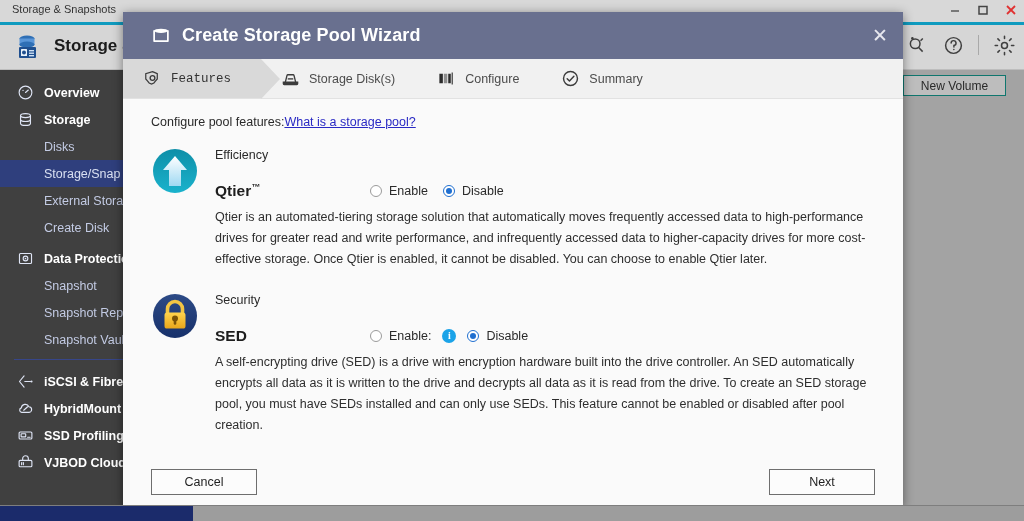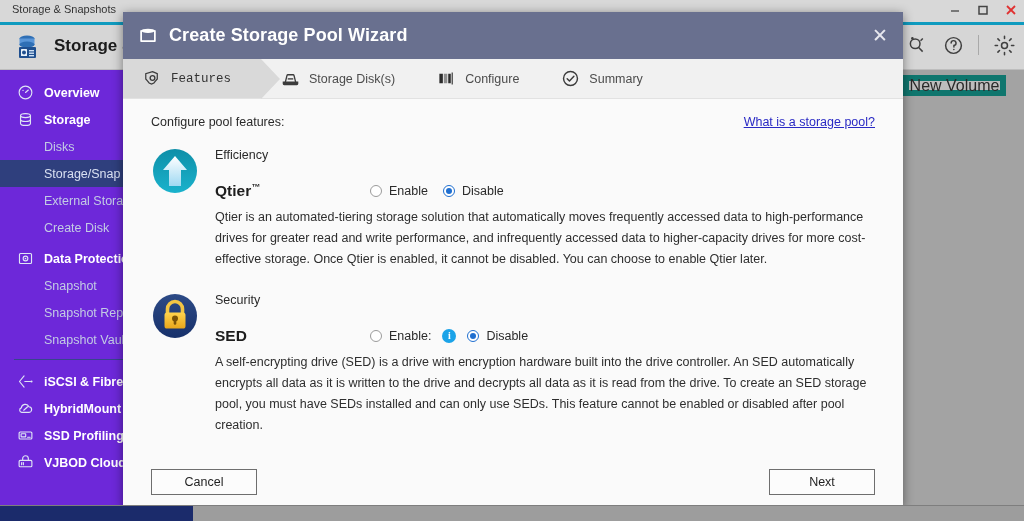--- a/index.html
+++ b/index.html
@@ -52,21 +52,21 @@
   .header-tools {
     position: absolute; right: 8px; top: 8px;
     display: flex; align-items: center; gap: 13px;
   }
   .tool-ic { width: 24px; height: 24px; display: flex; align-items: center; justify-content: center; }
   .tool-sep { width: 1px; height: 20px; background: #a9a9a9; }
 
   
   .sidebar {
     position: absolute; left: 0; top: 70px; width: 193px; height: 451px;
-    background: #6d28d9;
+    background: #404040;
     overflow: hidden;
   }
   .nav-item {
     height: 27px; display: flex; align-items: center;
     color: #ffffff; font-size: 12.5px; font-weight: 600;
     padding-left: 16px; gap: 10px; white-space: nowrap;
   }
   .nav-item .nav-ic { width: 18px; height: 18px; flex: 0 0 18px; display:flex; align-items:center; justify-content:center; }
   .nav-sub {
     height: 27px; display: flex; align-items: center;
@@ -78,39 +78,39 @@
   .nav-divider { height: 1px; background: #37468a; margin: 6px 14px 8px 14px; }
 
   
   .content-area {
     position: absolute; left: 193px; top: 70px; right: 0; bottom: 16px;
     background: #a3a3a3;
   }
   .new-volume-btn {
     position: absolute; right: 18px; top: 75px;
     width: 103px; height: 21px;
-    background: #bdbdbd; border: 6px solid #0f766e;
-    font-size: 16px; color: #2a2a2a;
+    background: #bdbdbd; border: 1px solid #0f766e;
+    font-size: 12px; color: #2a2a2a;
     display: flex; align-items: center; justify-content: center;
   }
   .taskbar-strip {
     position: absolute; left: 0; bottom: 0; width: 1024px; height: 16px;
     background: #9d9d9d; border-top: 1px solid #7e7e7e;
   }
   .taskbar-strip .tb-sq { position:absolute; left:0; top:0; width:193px; height:16px; background:#1b2b6b; }
 
   
   .dialog {
     position: absolute; left: 123px; top: 12px; width: 780px; height: 495px;
     background: #fafafa;
     box-shadow: 0 2px 10px rgba(0,0,0,0.45);
   }
   .dlg-titlebar {
     height: 47px; background: #69708f;
-    display: flex; align-items: center; padding: 0 14px;
+    display: flex; align-items: center; padding: 0 27px;
     position: relative;
   }
   .dlg-title-icon { width: 22px; height: 22px; margin-right: 10px; flex: 0 0 22px; }
   .dlg-title-text { color: #fff; font-size: 18px; font-weight: bold; letter-spacing: 0.1px; }
   .dlg-close {
     position: absolute; right: 12px; top: 12px;
     width: 22px; height: 22px; color: #e8e8ef;
     display: flex; align-items: center; justify-content: center;
     font-size: 19px; font-weight: 300; line-height: 1;
   }
@@ -131,21 +131,21 @@
     background: #d9d9d9; color: #333; padding-right: 30px; font-family: Liberation Mono, monospace;
   }
   .step.active::after {
     content: ""; position: absolute; right: -19px; top: 0;
     border-top: 20px solid transparent; border-bottom: 20px solid transparent;
     border-left: 19px solid #d9d9d9;
   }
 
   .dlg-body { position: relative; height: 358px; padding: 16px 28px 0 28px; background: #fafafa; }
 
-  .body-top { display: flex; justify-content: space-between; align-items: baseline; }
+  .body-top { display: flex; justify-content: flex-start; align-items: baseline; }
   .body-label { font-size: 12.5px; color: #2a2a2a; }
   .help-link { font-size: 12.5px; color: #2929c4; text-decoration: underline; }
 
   .feature-row { display: flex; margin-top: 18px; }
   .feature-icon { width: 48px; height: 48px; flex: 0 0 48px; margin-right: 16px; }
   .feature-main { flex: 1; }
   .feature-cat { font-size: 12.5px; color: #2a2a2a; line-height: 17px; }
   .feature-head { display: flex; align-items: center; margin-top: 18px; }
   .feature-name {
     font-size: 15.5px; font-weight: bold; color: #1d1d1d;

